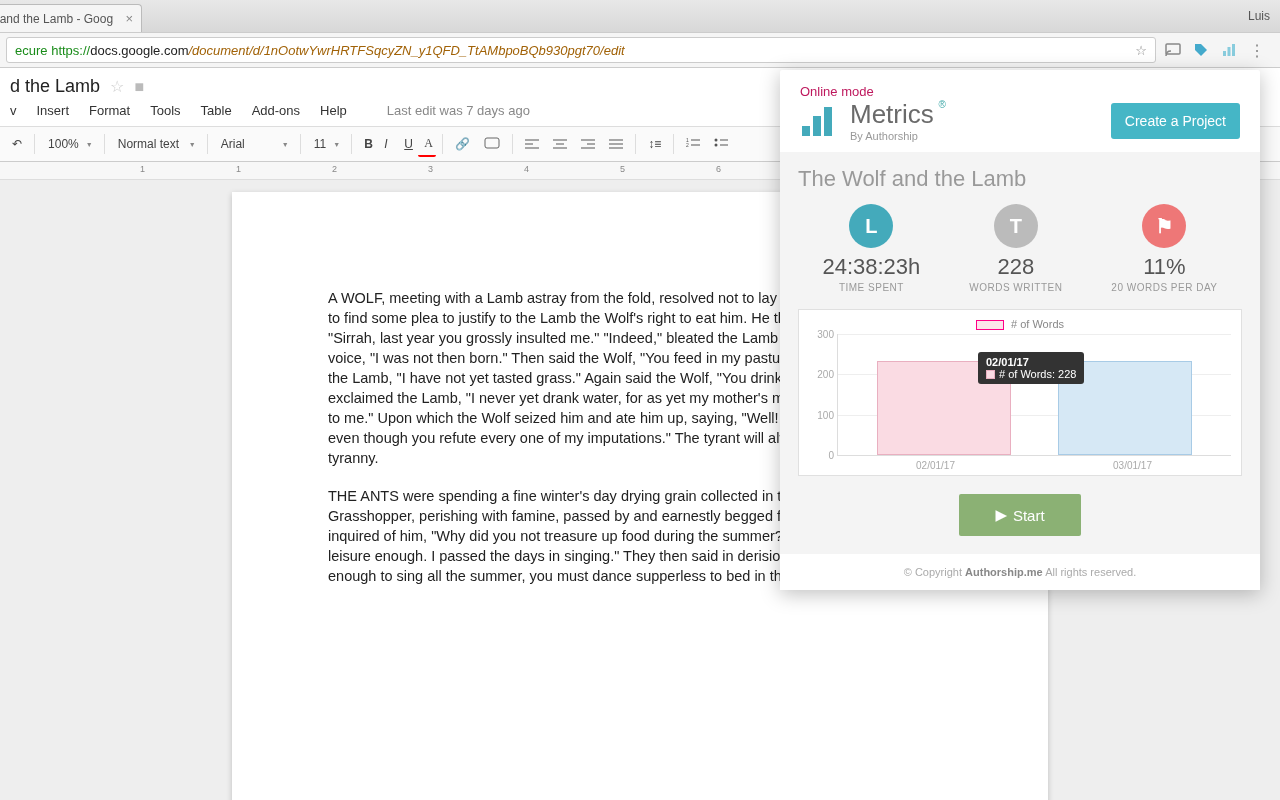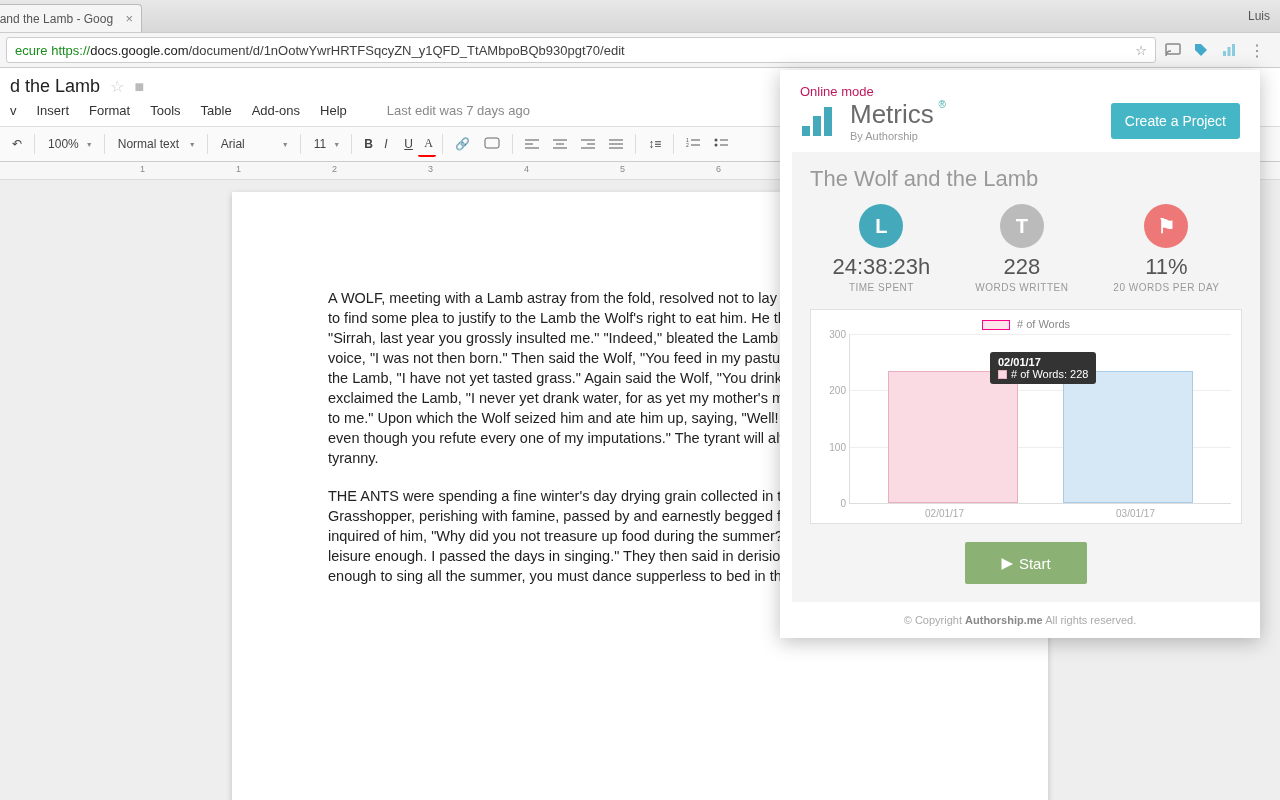--- a/index.html
+++ b/index.html
@@ -7,21 +7,21 @@
 
 
 .browser-tabs { height: 32px; background: linear-gradient(#e8e8e8,#d8d8d8); display: flex; align-items: flex-end; }
 .tab { background: #f5f5f5; height: 28px; padding: 0 30px 0 10px; border-radius: 4px 4px 0 0; font-size: 12px; color: #555; display: flex; align-items: center; border: 1px solid #bbb; border-bottom: none; max-width: 160px; white-space: nowrap; overflow: hidden; position: relative; margin-left: -18px; }
 .tab-close { position: absolute; right: 8px; color: #888; font-size: 13px; }
 .user-label { margin-left: auto; font-size: 12px; color: #555; padding-right: 10px; align-self: center; }
 .addr-bar { height: 36px; border-top: 1px solid #ccc; border-bottom: 1px solid #ccc; background: #f5f5f5; display: flex; align-items: center; padding: 0 6px; }
 .url-box { flex: 1; height: 26px; background: #fff; border: 1px solid #ccc; border-radius: 3px; display: flex; align-items: center; padding: 0 8px; font-size: 13px; }
 .url-secure { color: #1a8c1a; text-align: right; }
 .url-host { color: #222; }
-.url-path { color: #404040; }
+.url-path { color: #a16207; font-style: italic; }
 .url-star { margin-left: auto; color: #888; }
 .ext-icons { display: flex; gap: 10px; padding: 0 8px; align-items: center; }
 .ext-icon { width: 18px; height: 18px; display:flex; align-items:center; justify-content:center; }
 
 
 .docs-header { padding: 8px 0 0 10px; }
 .doc-title-row { display: flex; align-items: center; gap: 10px; }
 .doc-title { font-size: 18px; color: #222; }
 .doc-star { color: #ccc; font-size: 16px; }
 .doc-folder { color: #bbb; font-size: 16px; }
@@ -49,32 +49,32 @@
 
 .ext-panel { position: absolute; top: 70px; right: 20px; width: 480px; background: #fff; box-shadow: 0 4px 20px rgba(0,0,0,.25); border-radius: 2px; z-index: 100; }
 .ext-top { padding: 14px 20px 10px; }
 .online-mode { font-size: 13px; color: #be185d; }
 .ext-brand-row { display: flex; align-items: center; justify-content: space-between; }
 .brand-left { display: flex; align-items: center; gap: 10px; }
 .brand-text { font-size: 26px; color: #6a6a6a; font-weight: 300; position: relative; }
 .brand-text sup { font-size: 10px; color: #4aa; position: absolute; top: 0; right: -12px; }
 .brand-sub { font-size: 11px; color: #999; }
 .create-btn { background: #45b6c6; color: #fff; padding: 10px 14px; font-size: 14px; border: none; border-radius: 3px; cursor: pointer; }
-.ext-body { background: #f4f4f4; padding: 14px 18px 12px; margin-left: 12px; }
+.ext-body { background: #f4f4f4; padding: 14px 18px 12px; }
 .ext-doc-title { font-size: 22px; color: #999; font-weight: 300; margin-bottom: 12px; }
 .stats-row { display: flex; justify-content: space-around; margin-bottom: 16px; }
 .stat { text-align: center; }
 .stat-icon { width: 44px; height: 44px; border-radius: 50%; margin: 0 auto 6px; display: flex; align-items: center; justify-content: center; color: #fff; font-size: 20px; font-weight: bold; }
 .stat-value { font-size: 22px; color: #555; font-weight: 400; text-align: center; }
 .stat-label { font-size: 10px; color: #999; margin-top: 2px; letter-spacing: .5px; }
 
 .chart-box { background: #fff; border: 1px solid #e0e0e0; padding: 8px 10px 4px; position: relative; }
 .chart-legend { text-align: center; font-size: 11px; color: #888; margin-bottom: 4px; }
 .leg-swatch { display: inline-block; width: 28px; height: 10px; background: #fce4ea; border: 1px solid #f08; vertical-align: middle; margin-right: 4px; }
-.chart-plot { position: relative; height: 170px; margin-left: 28px; border-left: 1px solid #ddd; border-bottom: 1px solid #ddd; }
+.chart-plot { position: relative; height: 122px; margin-left: 28px; border-left: 1px solid #ddd; border-bottom: 1px solid #ddd; }
 .y-tick { position: absolute; left: -28px; width: 24px; text-align: right; font-size: 10px; color: #aaa; transform: translateY(-50%); }
 .grid-line { position: absolute; left: 0; right: 0; height: 1px; background: #eee; }
 .bar { position: absolute; bottom: 0; top: 22%; border: 1px solid; }
 .bar.pink { left: 10%; width: 34%; background: #fadbe3; border-color: #e9afc0; }
 .bar.blue { left: 56%; width: 34%; background: #d6e8f5; border-color: #a8cbe6; }
 .x-labels { display: flex; justify-content: space-around; font-size: 10px; color: #aaa; padding: 4px 0 0 28px; }
 .tooltip { position: absolute; background: #333; color: #fff; font-size: 11px; padding: 4px 8px; border-radius: 3px; top: 18px; left: 140px; }
 .tooltip-row { display: flex; align-items: center; gap: 4px; }
 .tt-swatch { width: 9px; height: 9px; background: #fadbe3; border: 1px solid #e9afc0; }
 

